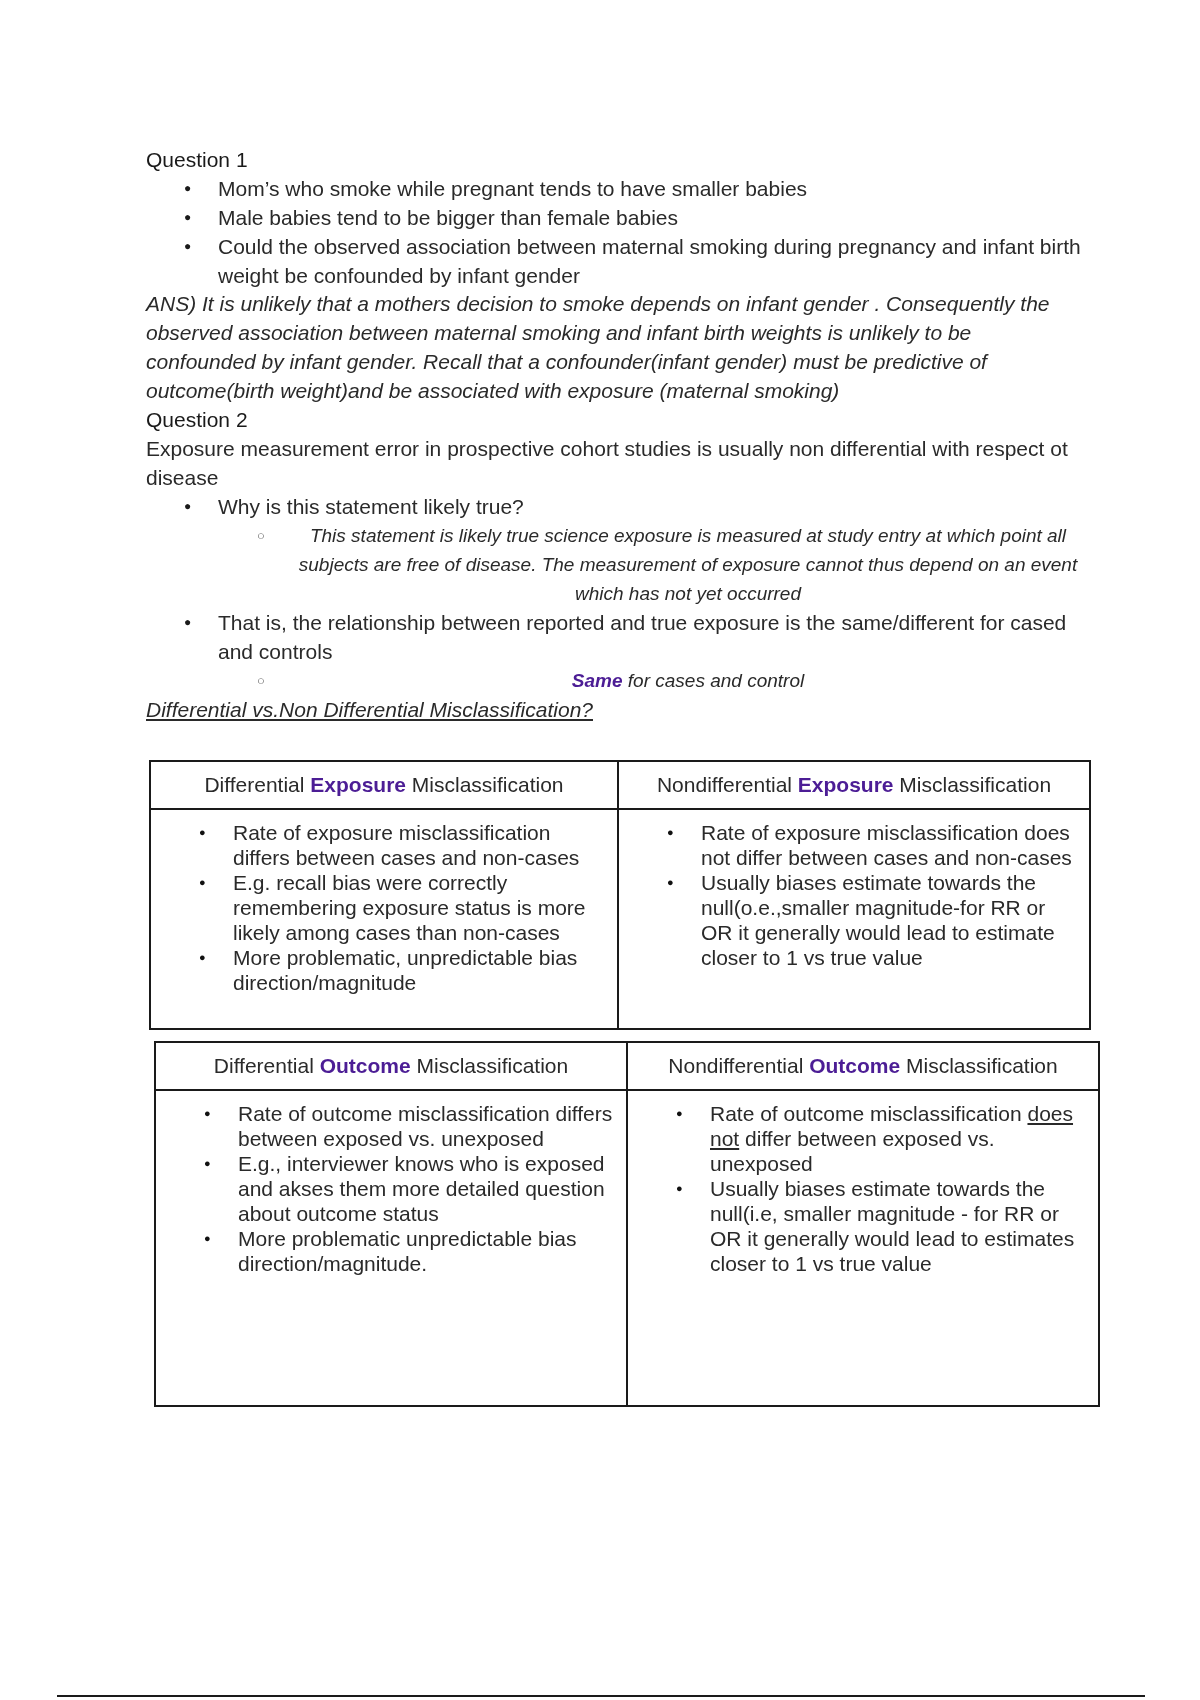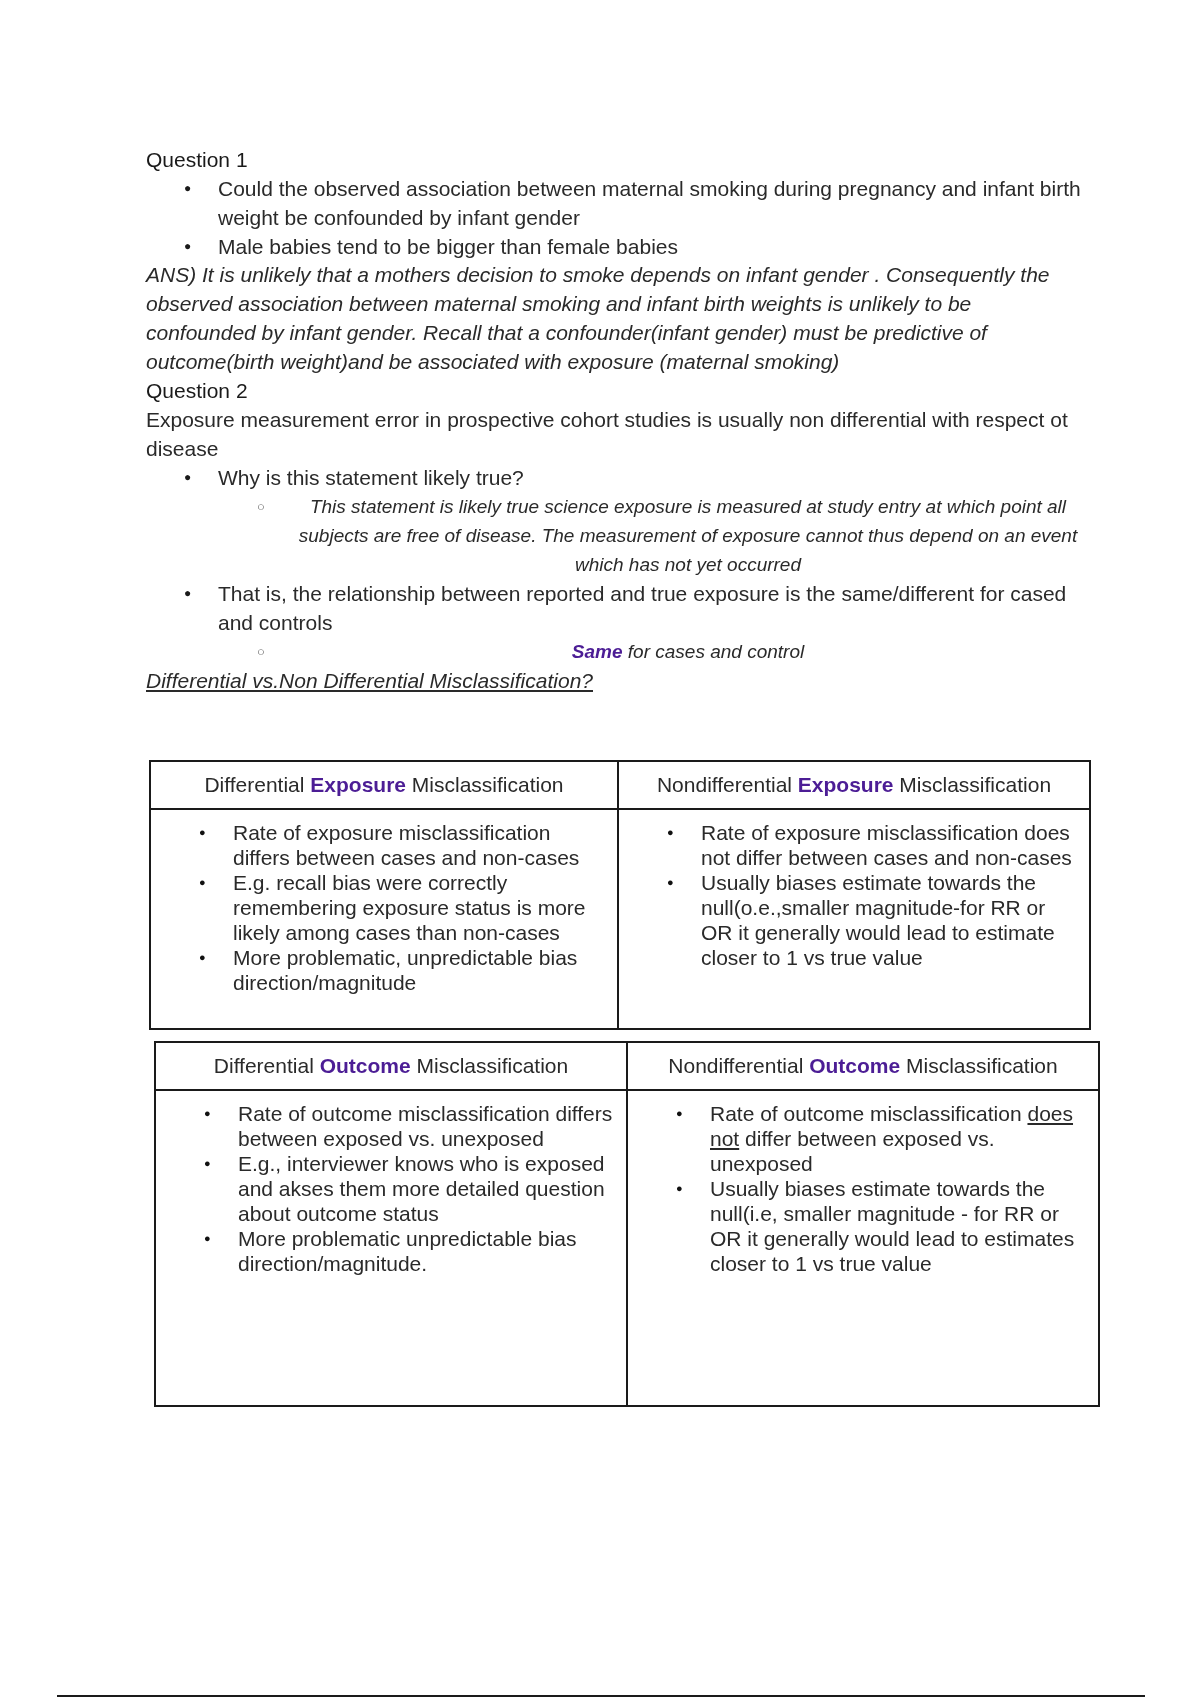--- a/index.html
+++ b/index.html
@@ -30,22 +30,23 @@
     .cell li { position: relative; padding-left: 82px; font-size: 21px; line-height: 25px; color: #2a2a2a; }
     .cell li::before { content: "\25CF"; position: absolute; left: 48px; top: 0; font-size: 11px; line-height: 25px; color: #111; }
     .rule { position: absolute; left: 57px; top: 1695px; width: 1088px; height: 2px; background: #1a1a1a; }
   </style>
 </head>
 <body>
 
 <div class="page">
   <p class="line h">Question 1</p>
   <ul class="b1">
+    <li>Mom’s who smoke while pregnant tends to have smaller babies</li>
+    <li>Male babies tend to be bigger than female babies</li>
     <li>Could the observed association between maternal smoking during pregnancy and infant birth weight be confounded by infant gender</li>
-    <li>Male babies tend to be bigger than female babies</li>
   </ul>
   <p class="line it" style="margin-top:-1px;">ANS) It is unlikely that a mothers decision to smoke depends on infant gender . Consequently the observed association between maternal smoking and infant birth weights is unlikely to be confounded by infant gender. Recall that a confounder(infant gender) must be predictive of outcome(birth weight)and be associated with exposure (maternal smoking)</p>
 
   <p class="line h">Question 2</p>
   <p class="line">Exposure measurement error in prospective cohort studies is usually non differential with respect ot disease</p>
   <ul class="b1">
     <li>Why is this statement likely true?</li>
   </ul>
   <ul class="b2">
     <li class="it">This statement is likely true science exposure is measured at study entry at which point all subjects are free of disease. The measurement of exposure cannot thus depend on an event which has not yet occurred</li>

